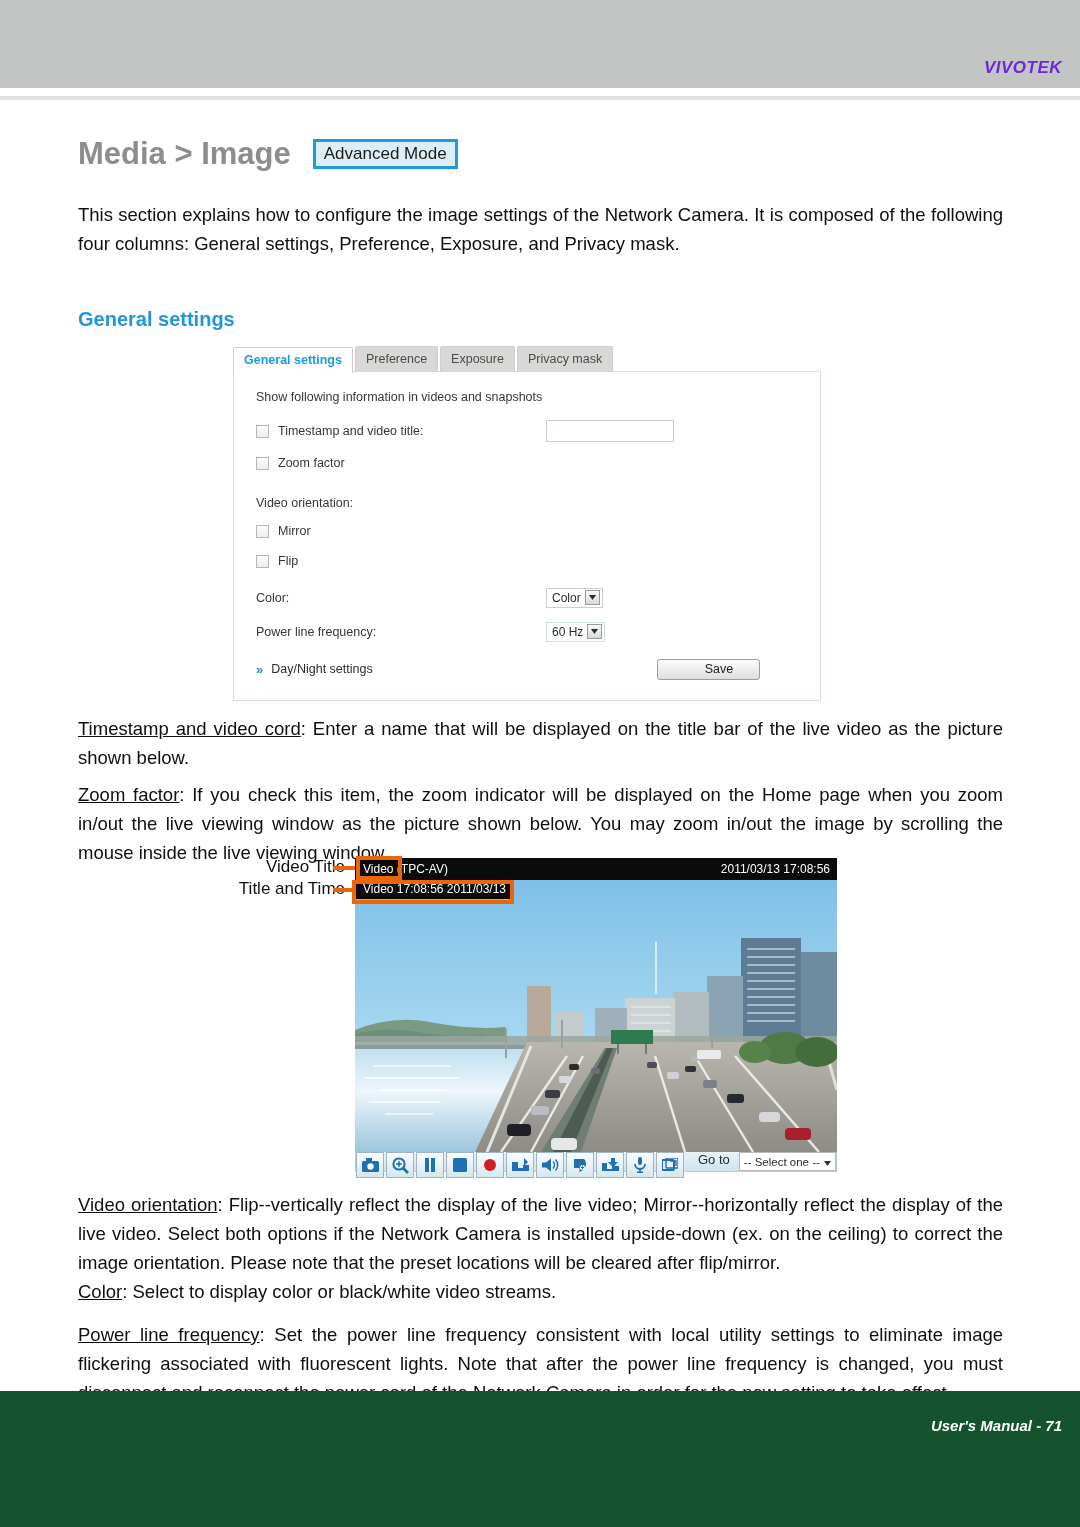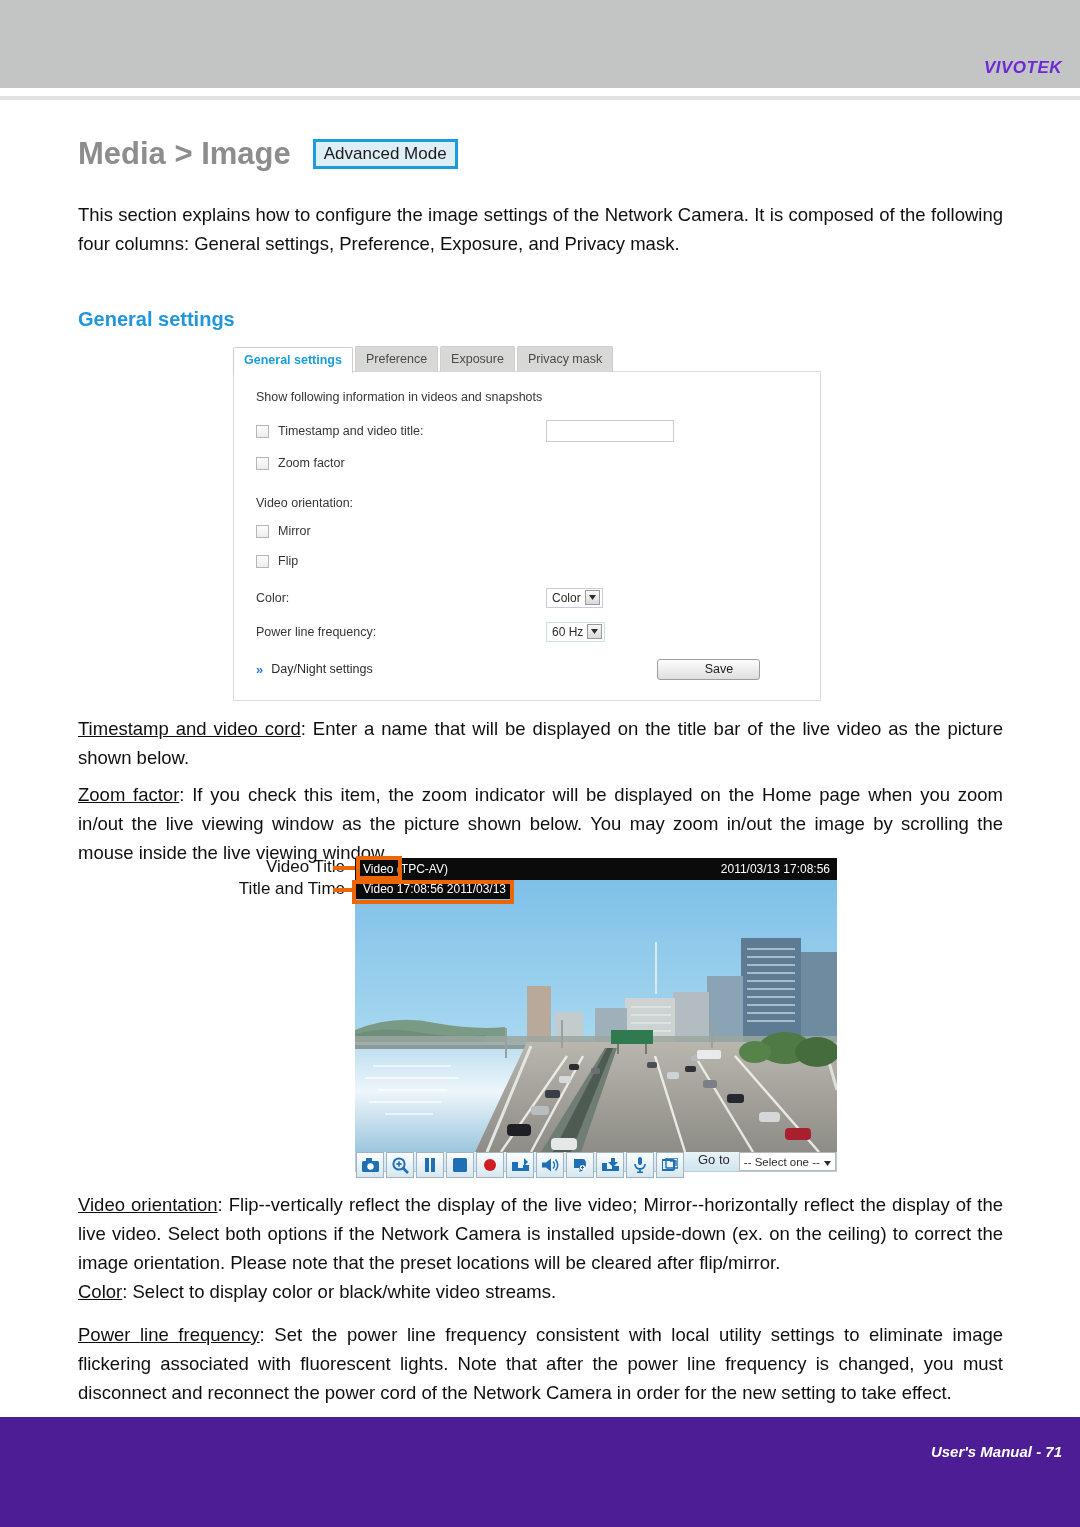--- a/index.html
+++ b/index.html
@@ -269,22 +269,22 @@
   .hilite {
     position: absolute;
     border: 4px solid #ec6608;
     z-index: 7;
   }
 
   
   .footer-band {
     position: absolute;
     left: 0; bottom: 0;
-    width: 1080px; height: 110px;
-    background: #4c1d95;
+    width: 1080px; height: 136px;
+    background: #14532d;
   }
   .footer-text {
     position: absolute;
     right: 18px; top: 26px;
     color: #ffffff;
     font-size: 15px;
     font-style: italic;
     font-weight: bold;
   }
 </style>

